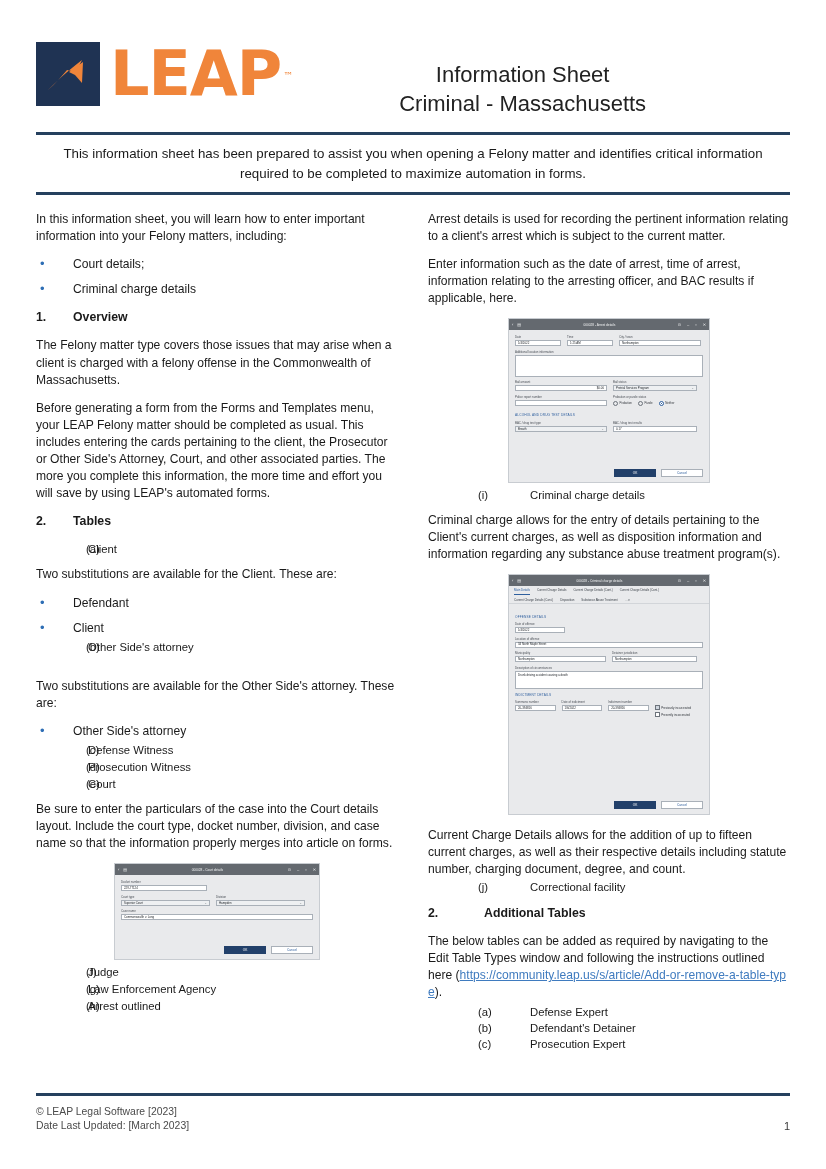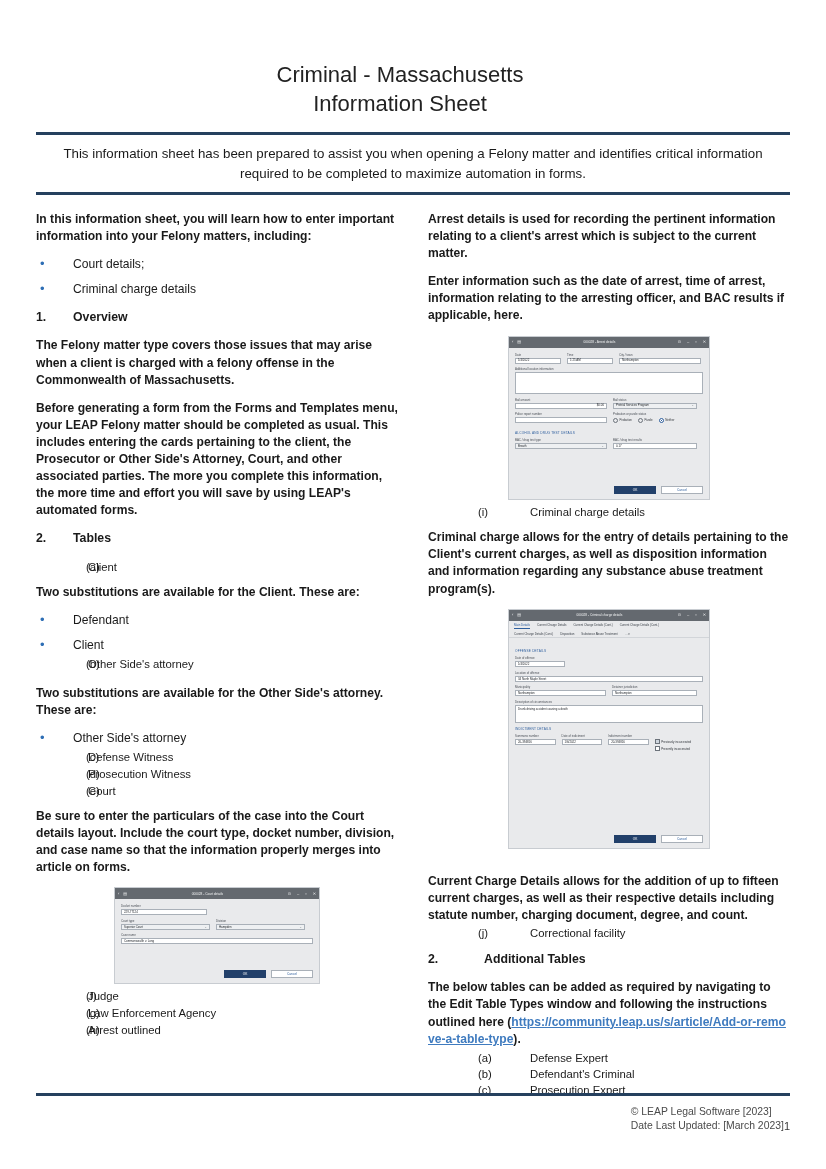--- a/index.html
+++ b/index.html
@@ -46,21 +46,21 @@
   .rule-bottom{
     margin:8px 36px 0 36px;height:3px;background:#25405e;
   }
 
   
   .columns{
     display:flex;gap:30px;margin:16px 36px 0 36px;
     font-size:12.1px;line-height:17.1px;
   }
   .col{width:370px;}
-  p.para{margin:0 0 11px 0;font-weight:bold;}
+  p.para{margin:0 0 11px 0;}
   .bullets{margin:0 0 11px 0;padding:0;list-style:none;}
   .bullets li{
     position:relative;padding-left:37px;margin-bottom:8px;
   }
   .bullets li::before{
     content:"•";position:absolute;left:4px;top:-1px;
     color:#2e6eb5;font-size:13px;
   }
   .h-num{
     display:flex;margin:4px 0 11px 0;font-weight:bold;font-size:12.3px;
@@ -129,34 +129,45 @@
     display:flex;font-size:11.3px;line-height:16px;margin:3px 0 9px 0;
   }
   .cap .n{width:102px;flex:0 0 102px;padding-left:50px;box-sizing:border-box;}
 
   
   .foot-rule{
     position:absolute;left:36px;right:36px;bottom:73px;height:3px;background:#25405e;
   }
   .foot{
     position:absolute;left:36px;right:36px;bottom:36px;
-    display:flex;justify-content:flex-end;align-items:flex-end;
+    display:flex;justify-content:space-between;align-items:flex-end;
     font-size:10.4px;line-height:14px;color:#4a4a4a;
   }
   .foot .pg{font-size:11px;color:#3a3a3a;}
 </style>
 </head>
 <body>
 
 <div class="page">
 
   <div class="header">
+    <div class="logo-wrap">
+      <div class="logo-mark">
+        <svg width="64" height="64" viewBox="0 0 64 64" aria-hidden="true">
+          <path d="M12 48 C20 40, 30 30, 46 18 L40 30 L31 28 C26 34, 19 42, 12 48 Z" fill="#f0853a"></path>
+          <path d="M33 30 L47 20 L46 41 L39 33 Z" fill="#f0853a"></path>
+        </svg>
+      </div>
+      <div class="logo-word">
+        <span>LEAP</span><span class="logo-tm">™</span>
+      </div>
+    </div>
     <div class="doc-title">
+      <div>Information Sheet</div>
       <div>Criminal - Massachusetts</div>
-      <div>Information Sheet</div>
     </div>
   </div>
 
   <div class="rule-top"></div>
   <div class="intro">This information sheet has been prepared to assist you when opening a Felony matter and identifies critical information required to be completed to maximize automation in forms.</div>
   <div class="rule-bottom"></div>
 
   <div class="columns">
 
     <div class="col">
@@ -191,21 +202,21 @@
       <ul class="bullets">
         <li>Defendant</li>
         <li style="margin-bottom:0">Client</li>
       </ul>
 
       <div class="sub sub-tight" style="margin-top:-9px">
         <span class="n">(b)</span>
         <span>Other Side's attorney</span>
       </div>
 
-      <p class="para" style="margin-top:13px">Two substitutions are available for the Other Side's attorney. These are:</p>
+      <p class="para" style="margin-top:23px">Two substitutions are available for the Other Side's attorney. These are:</p>
 
       <ul class="bullets">
         <li style="margin-bottom:0">Other Side's attorney</li>
       </ul>
 
       <div class="sub sub-tight" style="margin-top:-9px">
         <span class="n">(c)</span>
         <span>Defense Witness</span>
       </div>
       <div class="sub sub-tight">
@@ -453,41 +464,41 @@
             </div>
           </div>
           <div style="height:76px"></div>
         </div>
         <div class="footer-bar">
           <div class="btn ok">OK</div>
           <div class="btn cancel">Cancel</div>
         </div>
       </div>
 
-      <p class="para" style="margin-top:24px;margin-bottom:1px">Current Charge Details allows for the addition of up to fifteen current charges, as well as their respective details including statute number, charging document, degree, and count.</p>
+      <p class="para" style="margin-top:12px;margin-bottom:1px">Current Charge Details allows for the addition of up to fifteen current charges, as well as their respective details including statute number, charging document, degree, and count.</p>
 
       <div class="cap" style="margin:1px 0 10px 0">
         <span class="n">(j)</span>
         <span>Correctional facility</span>
       </div>
 
       <div class="h-num">
         <span class="n" style="width:56px;flex:0 0 56px">2.</span>
         <span>Additional Tables</span>
       </div>
 
       <p class="para" style="margin-bottom:1px"><span>The below tables can be added as required by navigating to the Edit Table Types window and following the instructions outlined here (</span><a class="ext" href="#">https://community.leap.us/s/article/Add-or-remove-a-table-type</a><span>).</span></p>
 
       <div class="cap" style="margin:2px 0 0 0">
         <span class="n">(a)</span>
         <span>Defense Expert</span>
       </div>
       <div class="cap" style="margin:0">
         <span class="n">(b)</span>
-        <span>Defendant's Criminal</span>
+        <span>Defendant's Detainer</span>
       </div>
       <div class="cap" style="margin:0">
         <span class="n">(c)</span>
         <span>Prosecution Expert</span>
       </div>
     </div>
   </div>
 
   <div class="foot-rule"></div>
   <div class="foot">

